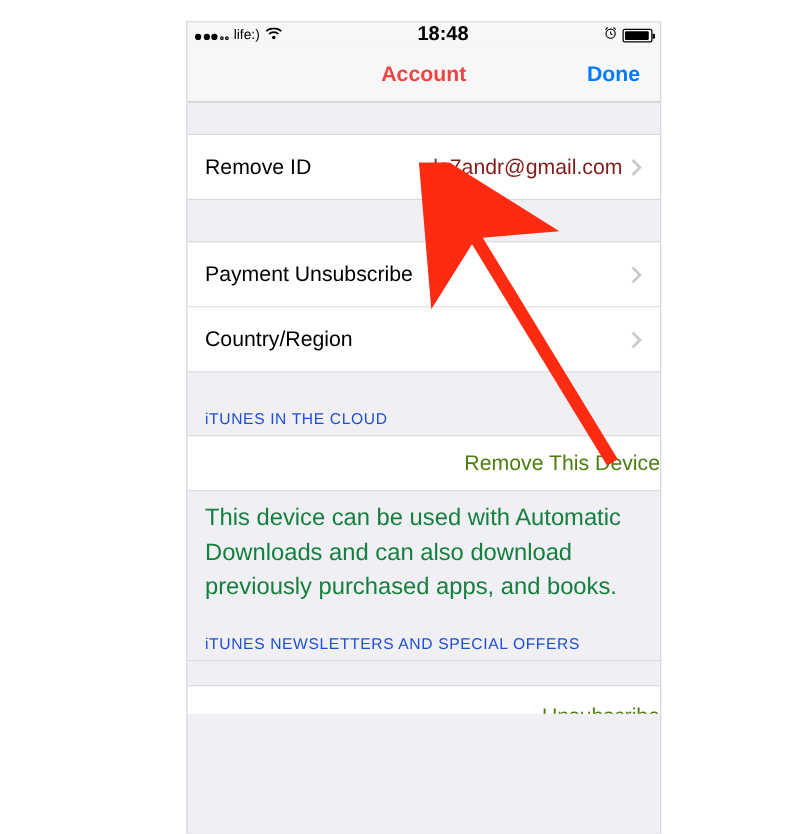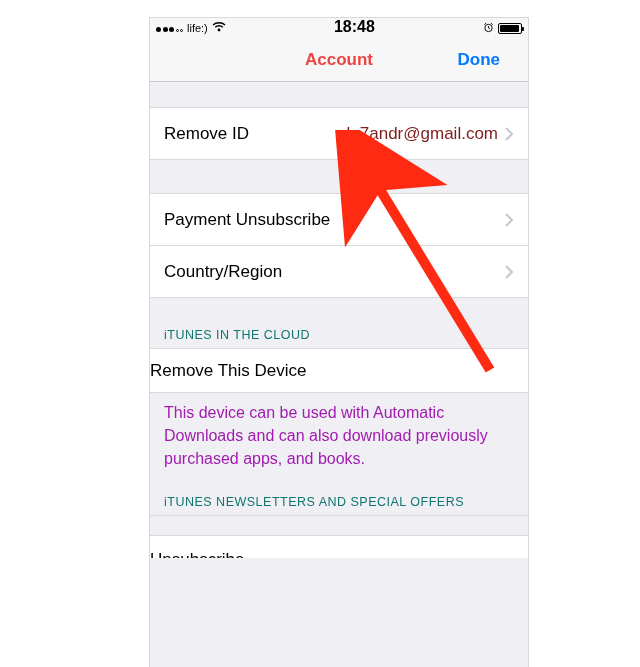--- a/index.html
+++ b/index.html
@@ -22,20 +22,21 @@
       top: 18px;
       width: 378px;
       height: 649px;
       background: #efeff4;
       box-shadow: 0 0 0 1px #d8d8dc;
       overflow: hidden;
     }
     .status-bar {
       height: 20px;
       display: flex;
+      align-items: center;
       justify-content: space-between;
       font-size: 12px;
       font-weight: 600;
       padding: 0 6px;
       color: #000;
       background: #f7f7f8;
     }
     .status-left { display: flex; align-items: center; gap: 4px; }
     .signal { display: inline-flex; gap: 1.5px; align-items: flex-end; height: 8px; }
     .signal .dot { width: 5px; height: 5px; border-radius: 50%; background: #000; }
@@ -54,21 +55,21 @@
       background: #f7f7f8;
       border-bottom: 1px solid #c8c8cc;
       position: relative;
       display: flex;
       align-items: center;
       justify-content: center;
     }
     .nav-title { font-size: 17px; font-weight: 700; color: #ef4444; }
     .nav-done {
       position: absolute;
-      right: 28px;
+      right: 16px;
       top: 0;
       height: 44px;
       display: flex;
       align-items: center;
       color: #007aff;
       font-size: 17px;
       font-weight: 600;
       cursor: pointer;
     }
 
@@ -90,42 +91,42 @@
     }
     .cell .label { flex: 0 0 auto; }
     .cell .value { flex: 1; text-align: right; color: #7f1d1d; padding-right: 6px; }
     .cell .chevron { color: #c7c7cc; flex: 0 0 auto; display: flex; align-items: center; }
     .cell .chevron svg { width: 10px; height: 16px; stroke: #c7c7cc; stroke-width: 2; fill: none; }
 
     .section-header {
       background: #efeff4;
       font-size: 12.5px;
       font-weight: 400;
-      color: #0f766e;
+      color: #1d4ed8;
       letter-spacing: 0.5px;
       padding: 30px 14px 6px 14px;
       border-bottom: 1px solid #d9d9dd;
     }
     .section-header.first { padding-top: 30px; }
 
     .footer-note {
       background: #efeff4;
-      font-size: 16px;
-      color: #a21caf;
+      font-size: 19px;
+      color: #15803d;
       padding: 8px 14px 6px 14px;
       line-height: 1.45;
     }
 
     .link-cell {
       height: 44px;
       background: #fff;
       display: flex;
       align-items: center;
-      justify-content: flex-start;
-      color: #000000;
+      justify-content: flex-end;
+      color: #4d7c0f;
       font-size: 17px;
       border-bottom: 1px solid #d9d9dd;
       cursor: pointer;
     }
     .link-cell.peek {
       height: 22px;
       align-items: flex-end;
       border-bottom: none;
       padding-bottom: 0;
       overflow: hidden;

